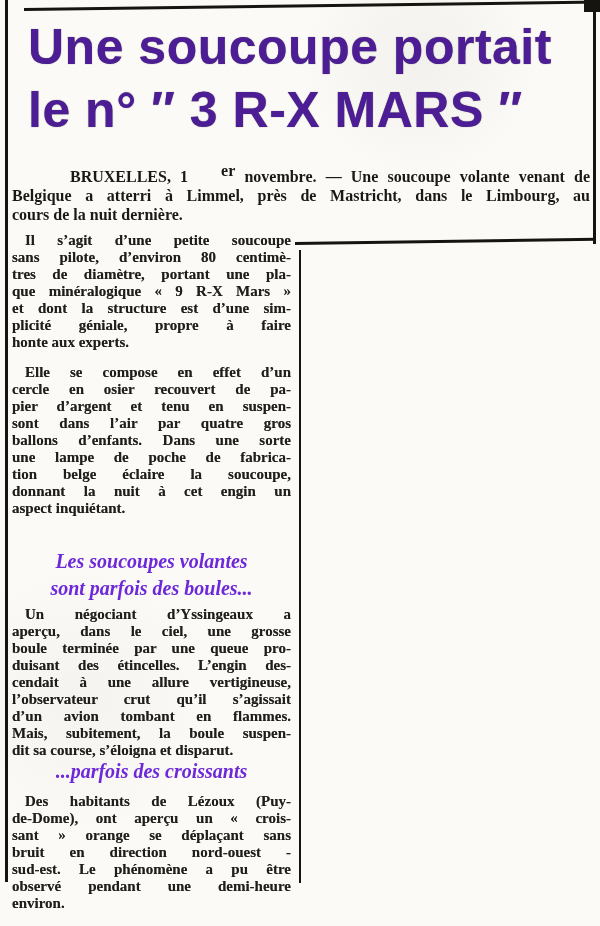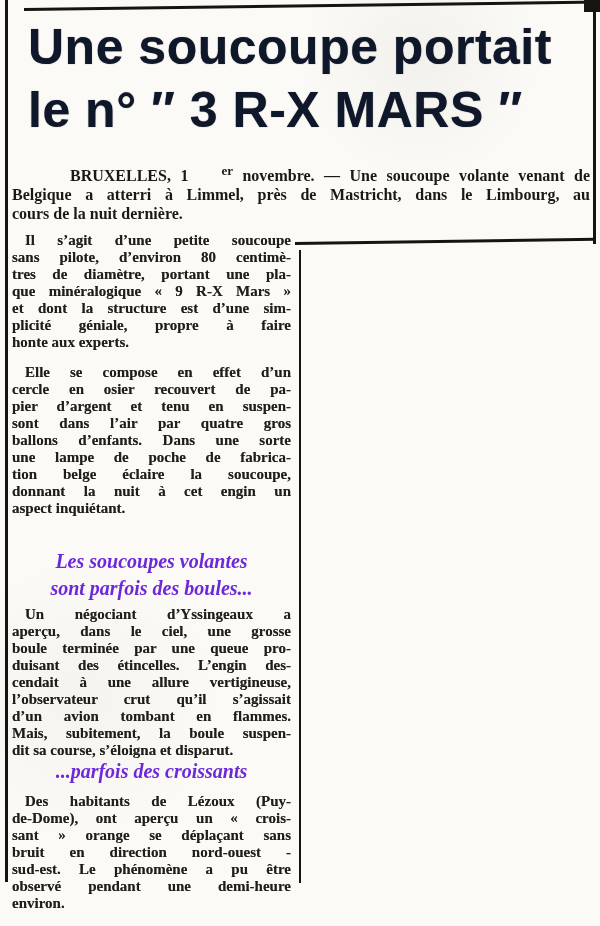--- a/index.html
+++ b/index.html
@@ -19,32 +19,32 @@
   .rule-left   { left:5px;   top:0;     width:3px;   height:882px; }
   .rule-right  { left:593px; top:0;     width:3px;   height:244px; }
   .corner-blob { left:584px; top:0;     width:16px;  height:12px;  }
   .rule-mid-h  { left:295px; top:242px; width:301px; height:3px;   transform:rotate(-0.8deg); transform-origin:left center; }
   .rule-col-v  { left:299px; top:250px; width:2px;   height:633px; }
 
   .headline {
     position:absolute; left:28px; top:16px; width:566px;
     font-family:"Liberation Sans","DejaVu Sans",sans-serif;
     font-weight:bold; font-size:50px; line-height:63px;
-    letter-spacing:0.5px; color:#0f172a; white-space:nowrap;
+    letter-spacing:0.5px; color:#4c1d95; white-space:nowrap;
     text-shadow:0 0 1px rgba(19,17,9,0.6);
   }
 
   .intro {
     position:absolute; left:12px; top:161px; width:578px;
     font-size:16px; font-weight:bold; line-height:19px; color:#1b1916;
   }
   .jline { text-align:justify; text-align-last:justify; }
   .jline-last { text-align:justify; text-align-last:left; }
   .intro .l1 { text-indent:58px; }
-  sup { font-size:13px; vertical-align:super;margin-left:33px; }
+  sup { font-size:16px; vertical-align:super;margin-left:33px; }
 
   .para {
     position:absolute; left:12px; width:279px;
     font-size:15px; line-height:17px; font-weight:bold; color:#201e1a;
     text-shadow:0 0 0.5px rgba(32,30,26,0.5);
   }
   .tline { text-align:justify; text-align-last:justify; }
   .tline-first { text-indent:13px; }
   .tline-last { text-align-last:left; }
 

